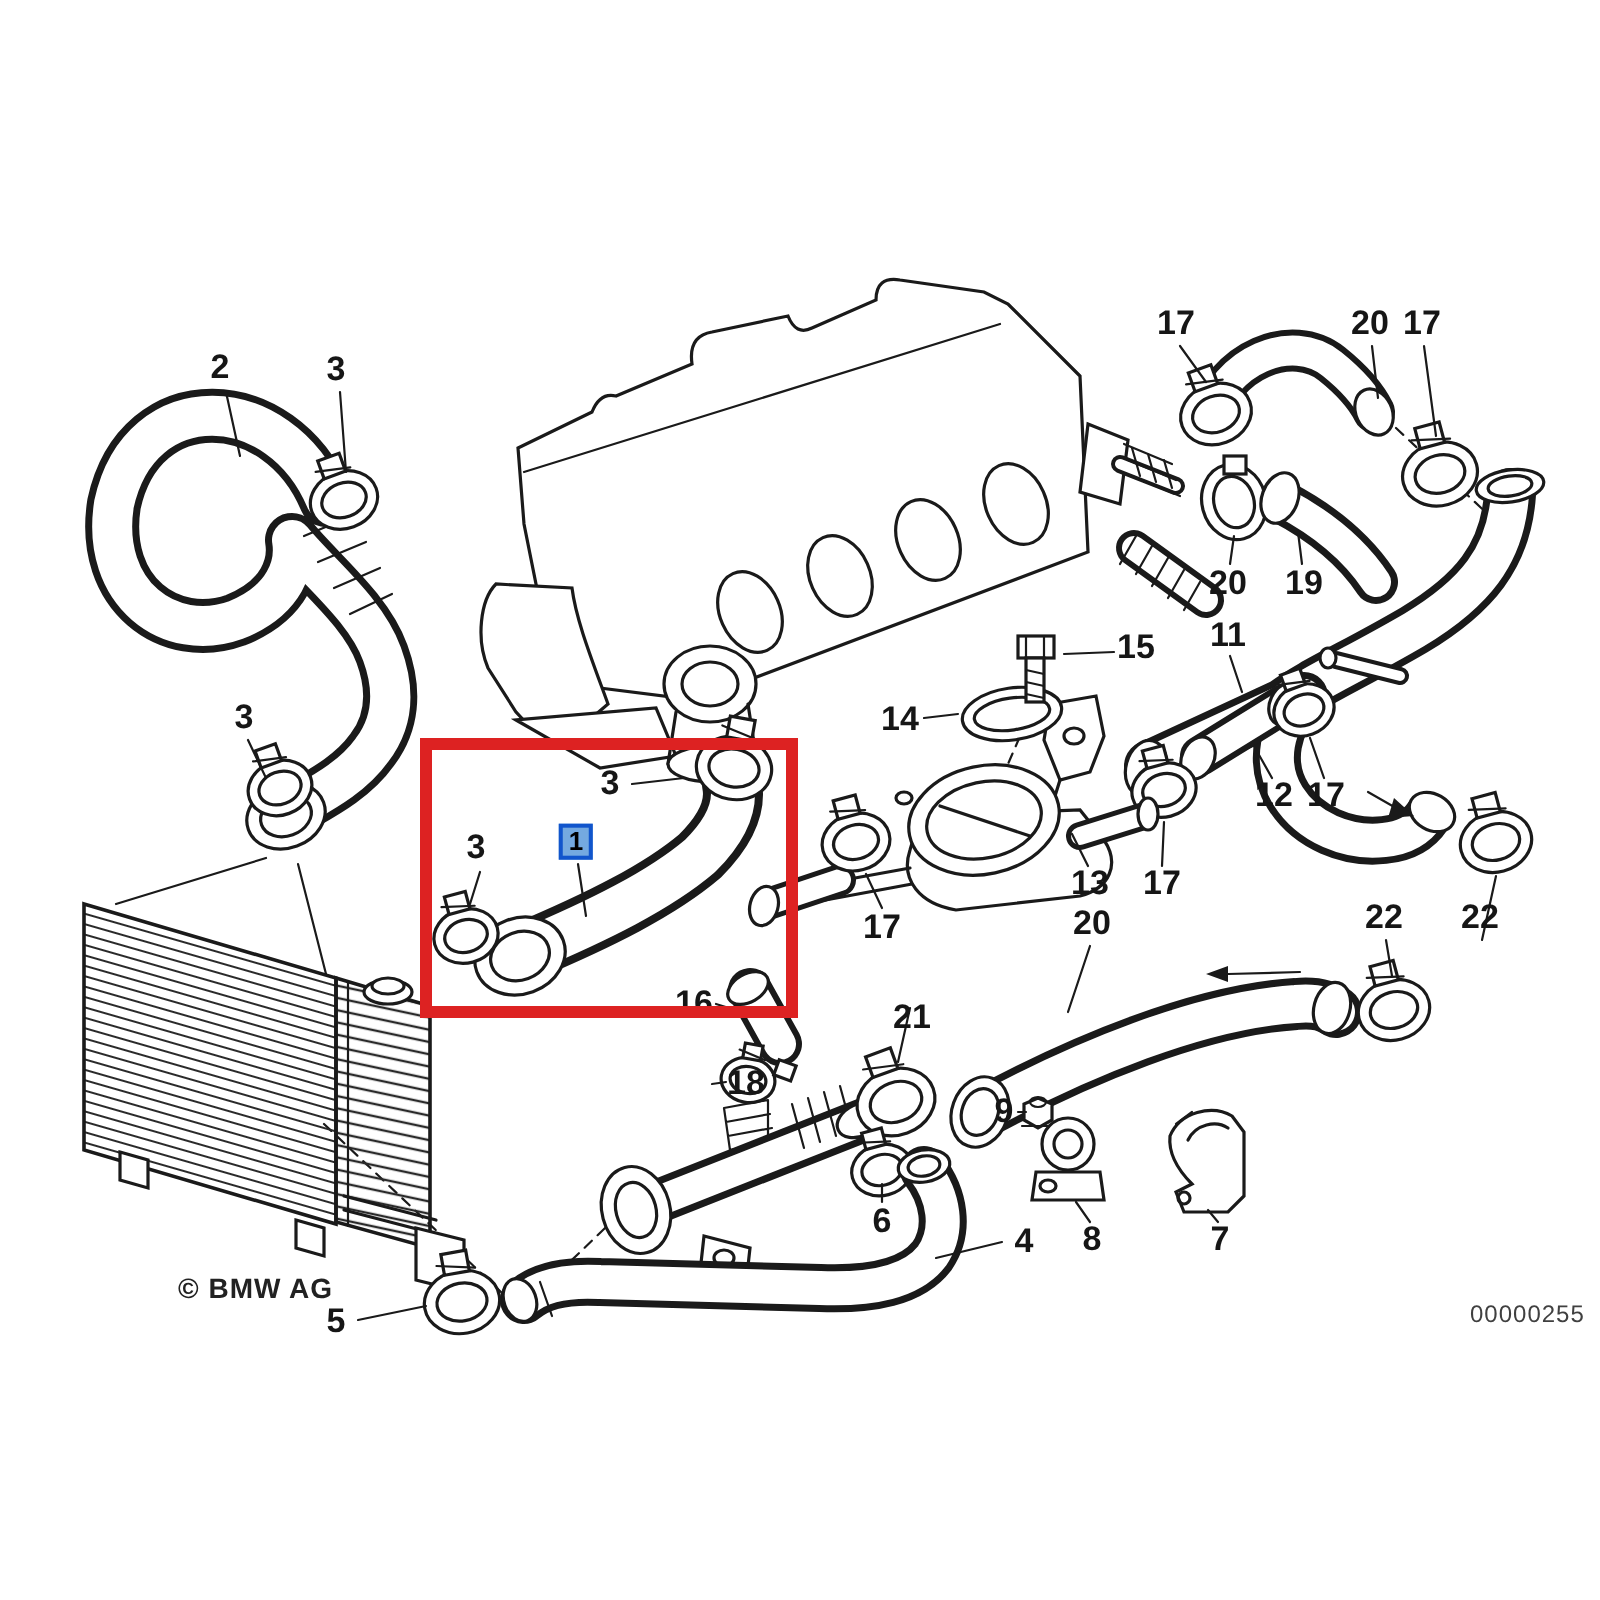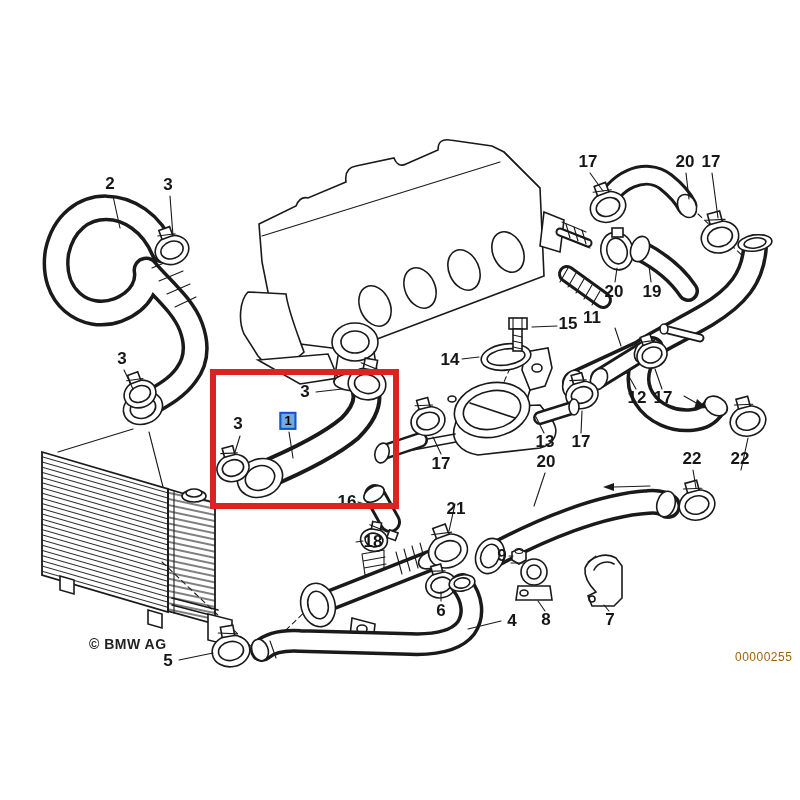--- a/index.html
+++ b/index.html
@@ -3,21 +3,21 @@
 <meta charset="utf-8">
 <style>
   html,body{margin:0;padding:0;background:#fff;width:800px;height:800px;overflow:hidden;}
   .stage{position:relative;width:800px;height:800px;background:#fff;font-family:"Liberation Sans",sans-serif;}
   .stage svg{position:absolute;left:0;top:0;z-index:1;}
   .labels-layer{position:absolute;left:0;top:0;width:800px;height:800px;z-index:2;pointer-events:none;}
   .part-label{position:absolute;transform:translate(-50%,-50%);font:700 17px "Liberation Sans",sans-serif;color:#161616;white-space:nowrap;}
   .part-label.selected{background:var(--sel-bg,#74a9e0);border:2px solid var(--sel-border,#1155cc);color:#000;font-size:13px;line-height:1.1;padding:0 3px;}
   .hl-box{position:absolute;z-index:3;border:6px solid #dd2222;box-sizing:border-box;}
   .copyright{position:absolute;left:66px;top:636px;z-index:2;font:700 14px "Liberation Sans",sans-serif;color:#222;letter-spacing:.5px;margin-left:23px;}
-  .img-number{position:absolute;left:735px;top:650px;z-index:2;font:400 12px "Liberation Sans",sans-serif;color:#a16207;letter-spacing:.5px;}
+  .img-number{position:absolute;left:735px;top:650px;z-index:2;font:400 12px "Liberation Sans",sans-serif;color:#404040;letter-spacing:.5px;}
   .tk{fill:none;stroke:#1a1a1a;stroke-linecap:round;stroke-linejoin:round;}
   .tw{fill:none;stroke:#fff;stroke-linecap:round;stroke-linejoin:round;}
   .ln{fill:none;stroke:#1a1a1a;stroke-width:1.6;stroke-linecap:round;stroke-linejoin:round;}
   .thin{stroke-width:1.1;}
   .wfill{fill:#fff;stroke:#1a1a1a;stroke-width:1.6;}
   .dash{stroke-dasharray:5 4;}
 </style>
 </head>
 <body>
 
@@ -307,21 +307,21 @@
       <div class="part-label" style="left: 441px; top: 611px;">6</div>
       <div class="part-label" style="left: 512px; top: 621px;">4</div>
       <div class="part-label" style="left: 502px; top: 556px;">9</div>
       <div class="part-label" style="left: 546px; top: 620px;">8</div>
       <div class="part-label" style="left: 610px; top: 620px;">7</div>
       <div class="part-label" style="left: 588px; top: 162px;">17</div>
       <div class="part-label" style="left: 685px; top: 162px;">20</div>
       <div class="part-label" style="left: 711px; top: 162px;">17</div>
       <div class="part-label" style="left: 614px; top: 292px;">20</div>
       <div class="part-label" style="left: 652px; top: 292px;">19</div>
-      <div class="part-label" style="left: 592px; top: 318px; text-align: right;">11</div>
+      <div class="part-label" style="left: 614px; top: 318px; text-align: right;">11</div>
       <div class="part-label" style="left: 568px; top: 324px;">15</div>
       <div class="part-label" style="left: 450px; top: 360px;">14</div>
       <div class="part-label" style="left: 637px; top: 398px;">12</div>
       <div class="part-label" style="left: 663px; top: 398px;">17</div>
       <div class="part-label" style="left: 545px; top: 442px;">13</div>
       <div class="part-label" style="left: 581px; top: 442px;">17</div>
       <div class="part-label" style="left: 441px; top: 464px;">17</div>
       <div class="part-label" style="left: 546px; top: 462px;">20</div>
       <div class="part-label" style="left: 456px; top: 493px; margin-top: 16px;">21</div>
       <div class="part-label" style="left: 692px; top: 459px;">22</div>

